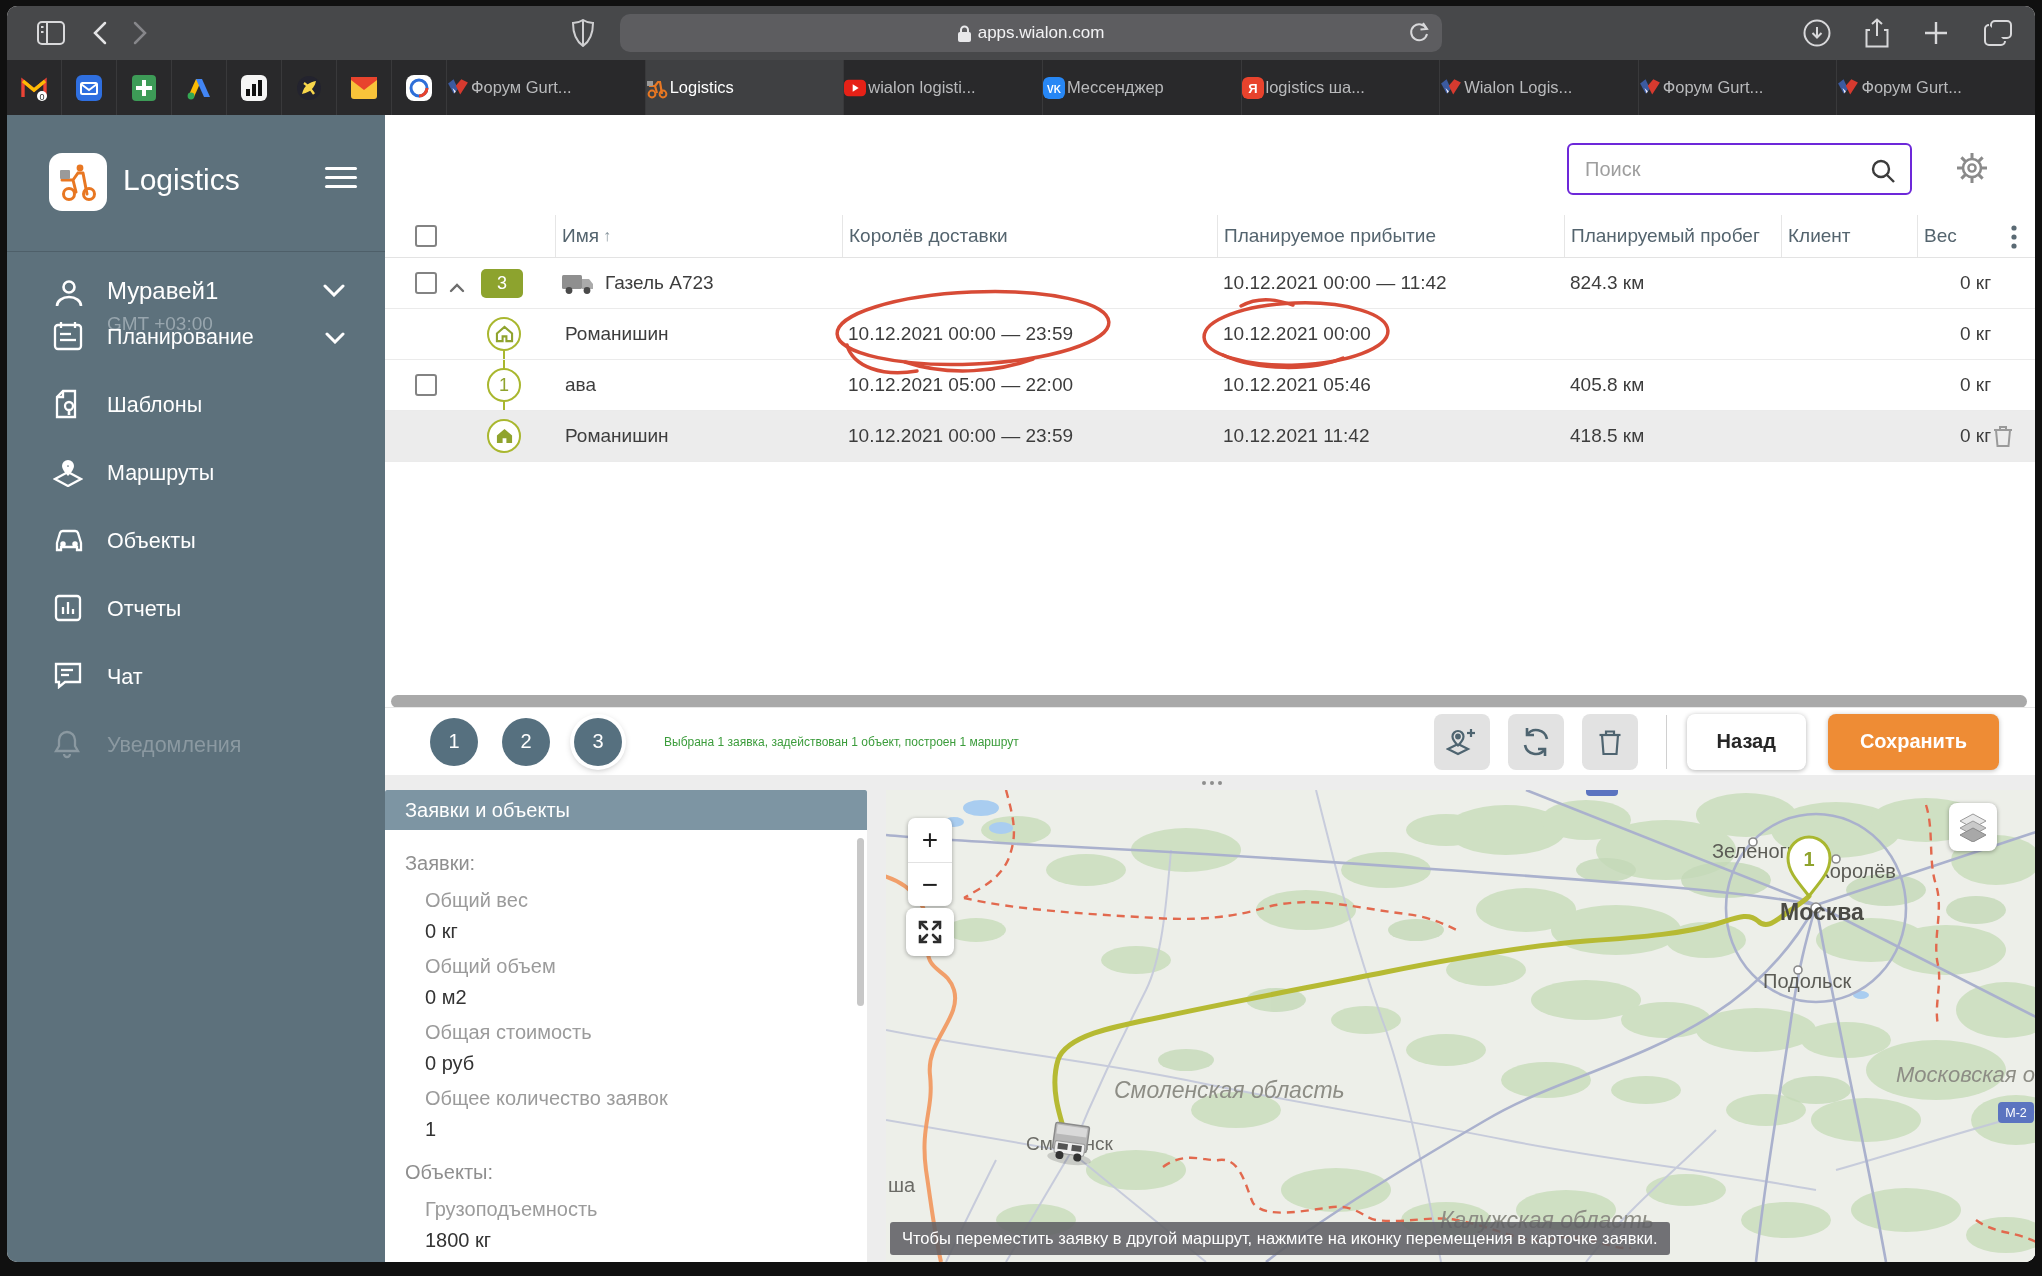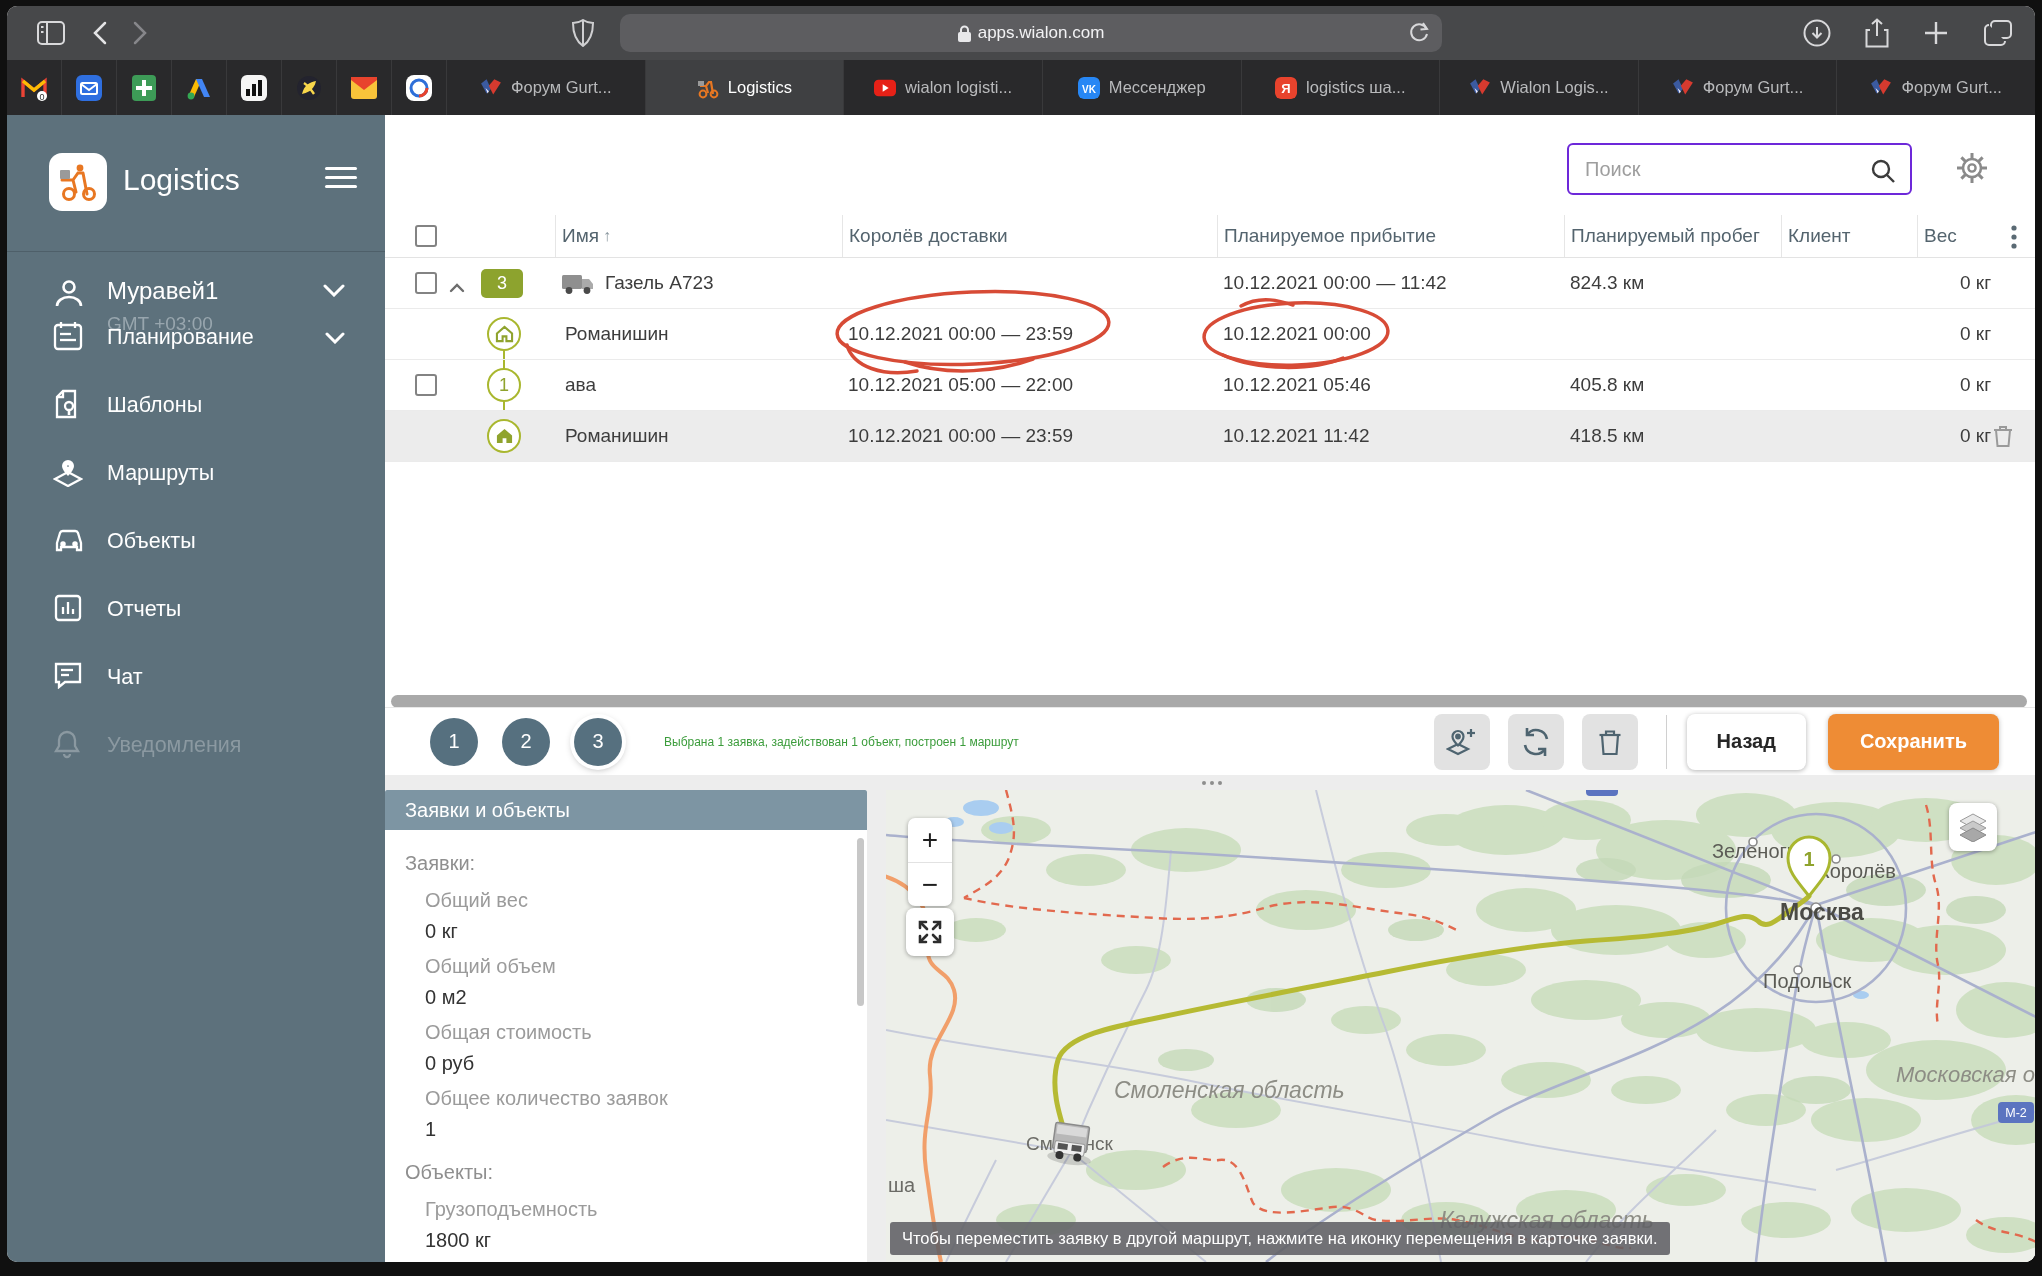--- a/index.html
+++ b/index.html
@@ -14,21 +14,21 @@
   .tb-fwd { margin-left:26px; color:#86868a; font-size:26px; }
   .tb-shield { position:absolute; left:565px; top:13px; }
   .urlbar { position:absolute; left:613px; top:8px; width:822px; height:38px; background:#5d5d60; border-radius:10px; display:flex; align-items:center; justify-content:center; color:#f2f2f4; font-size:17px; }
   .urlbar .lock { margin-right:7px; display:flex; }
   .url-reload { position:absolute; right:12px; top:7px; }
   .tb-right { position:absolute; right:22px; top:0; height:54px; display:flex; align-items:center; gap:34px; }
 
   
   .tabstrip { height:55px; background:#1f1f21; display:flex; flex:none; }
   .pincell { width:55px; height:100%; background:#29292b; border-right:1px solid #39393b; display:flex; align-items:center; justify-content:center; }
-  .tab { flex:1; background:#29292b; border-right:1px solid #39393b; display:flex; align-items:center; justify-content:center; gap:9px; color:#b9babc; font-size:16.5px; white-space:nowrap; overflow:hidden; }
+  .tab { flex:1; background:#29292b; border-right:1px solid #39393b; display:flex; align-items:center; gap:2px; color:#b9babc; font-size:16.5px; white-space:nowrap; overflow:hidden; }
   .tab.active { background:#3f4042; color:#ffffff; }
   .fav { width:22px; height:22px; flex:none; border-radius:5px; position:relative; display:flex; align-items:center; justify-content:center; }
 
   
   .app { flex:1; display:flex; min-height:0; }
   .sidebar { width:378px; flex:none; background:#5d717c; color:#fff; position:relative; }
   .sb-head { height:137px; border-bottom:1px solid #4e5f69; position:relative; }
   .logo-box { position:absolute; left:42px; top:38px; width:58px; height:58px; background:#fff; border-radius:13px; display:flex; align-items:center; justify-content:center; }
   .sb-title { position:absolute; left:116px; top:48px; font-size:30px; font-weight:400; }
   .sb-burger { position:absolute; right:28px; top:52px; width:32px; }

